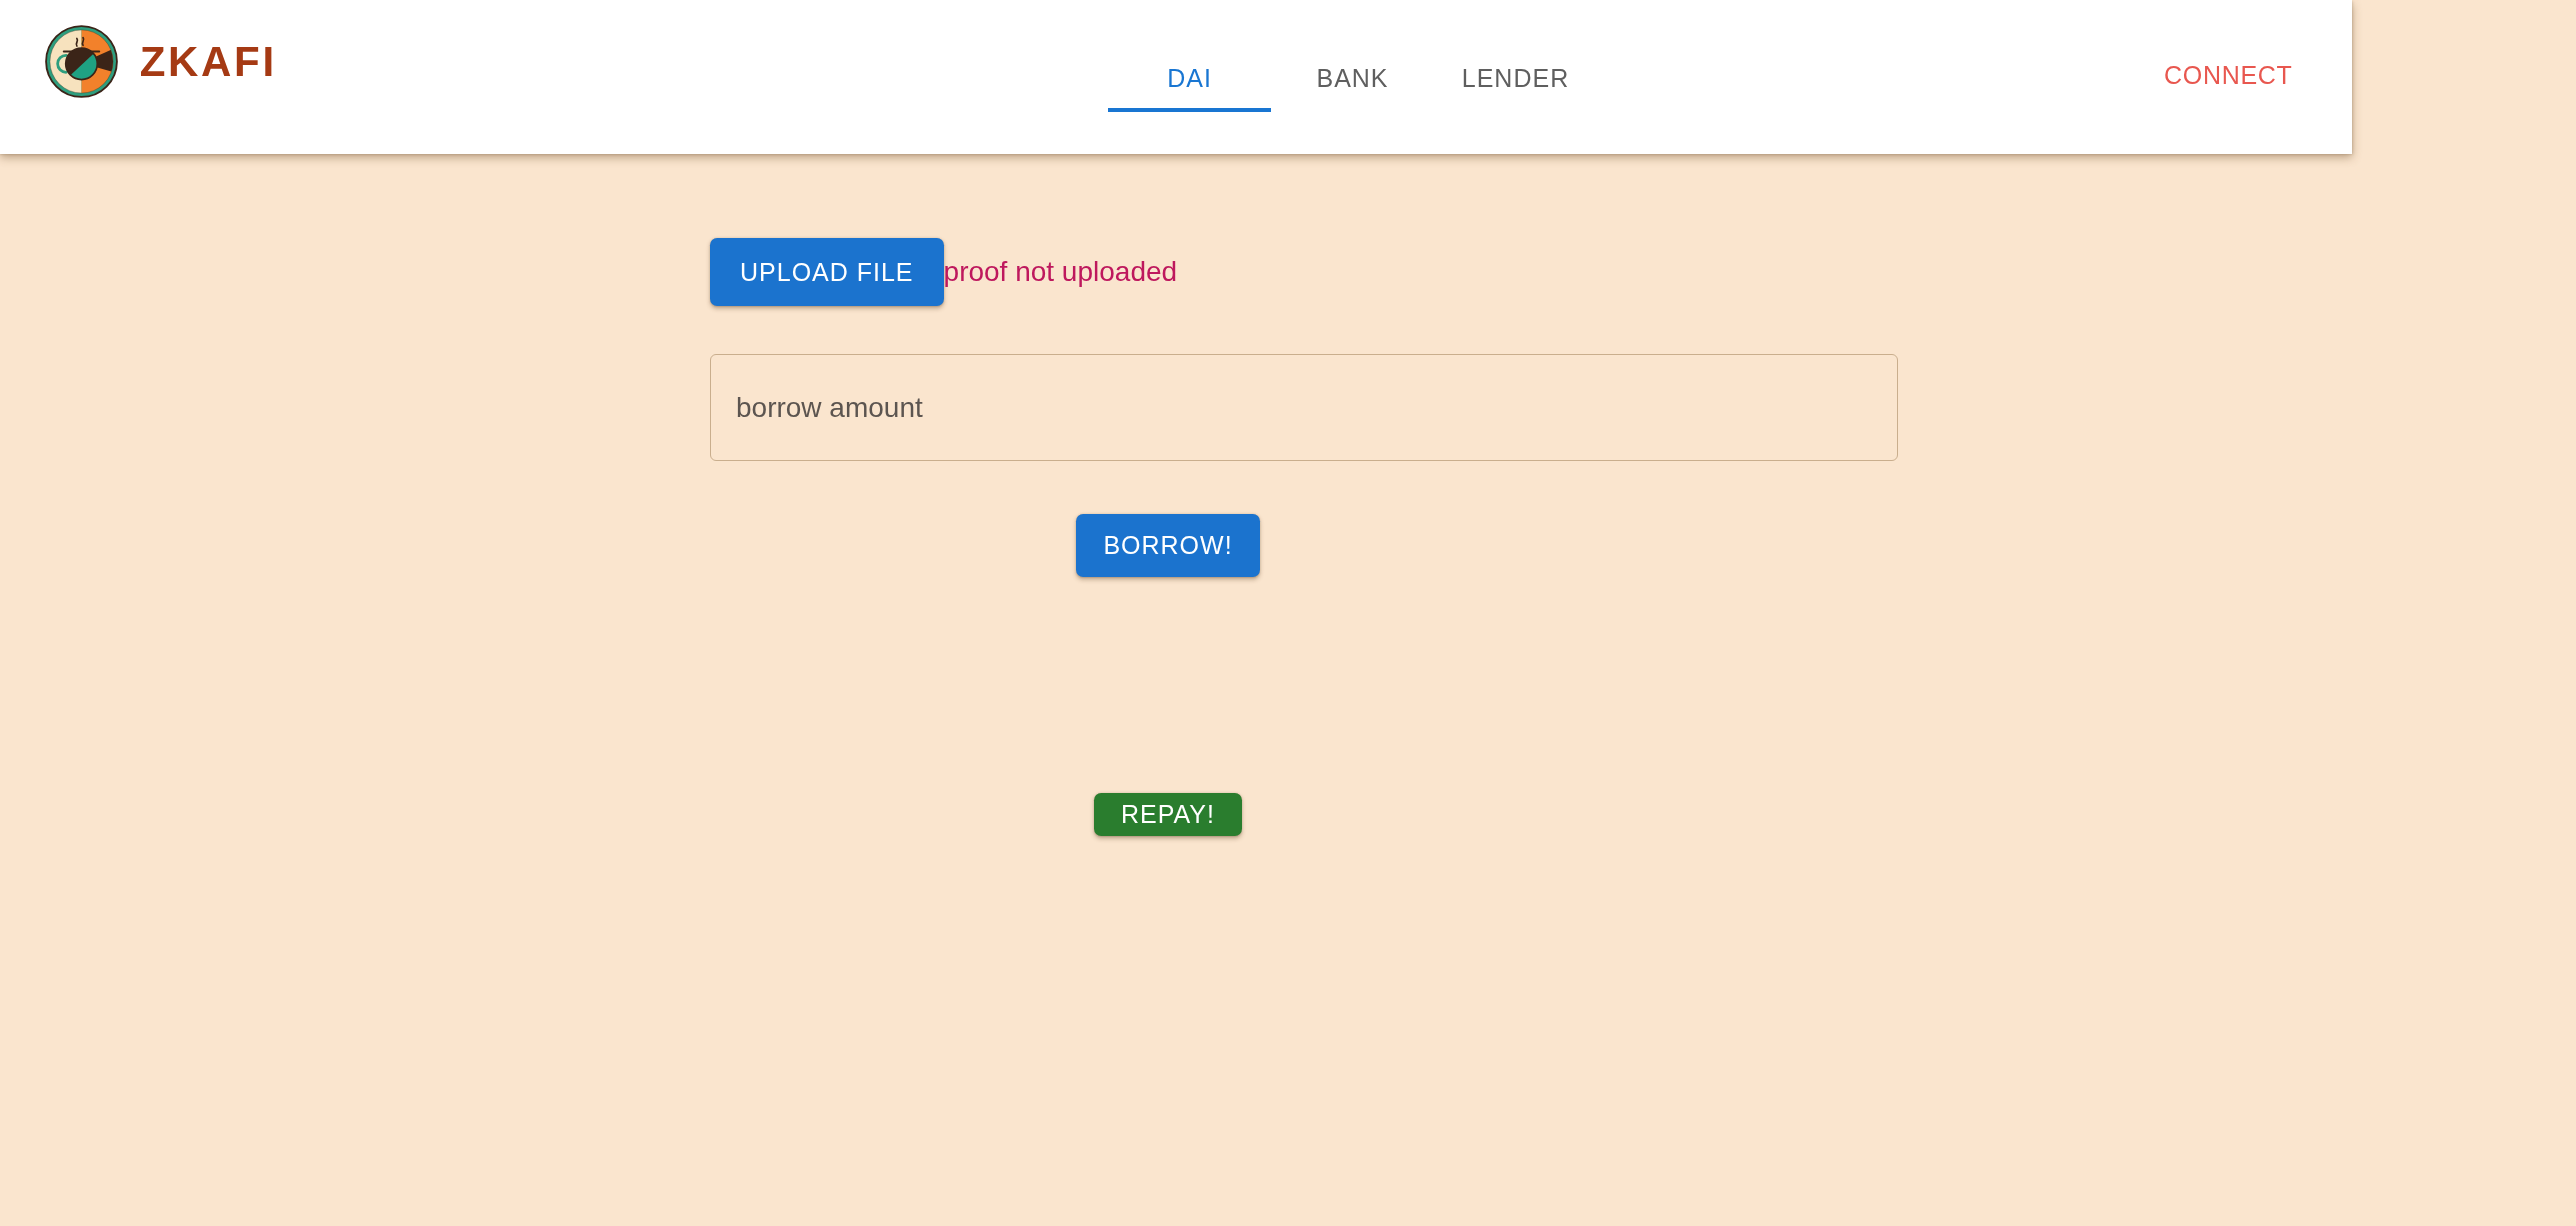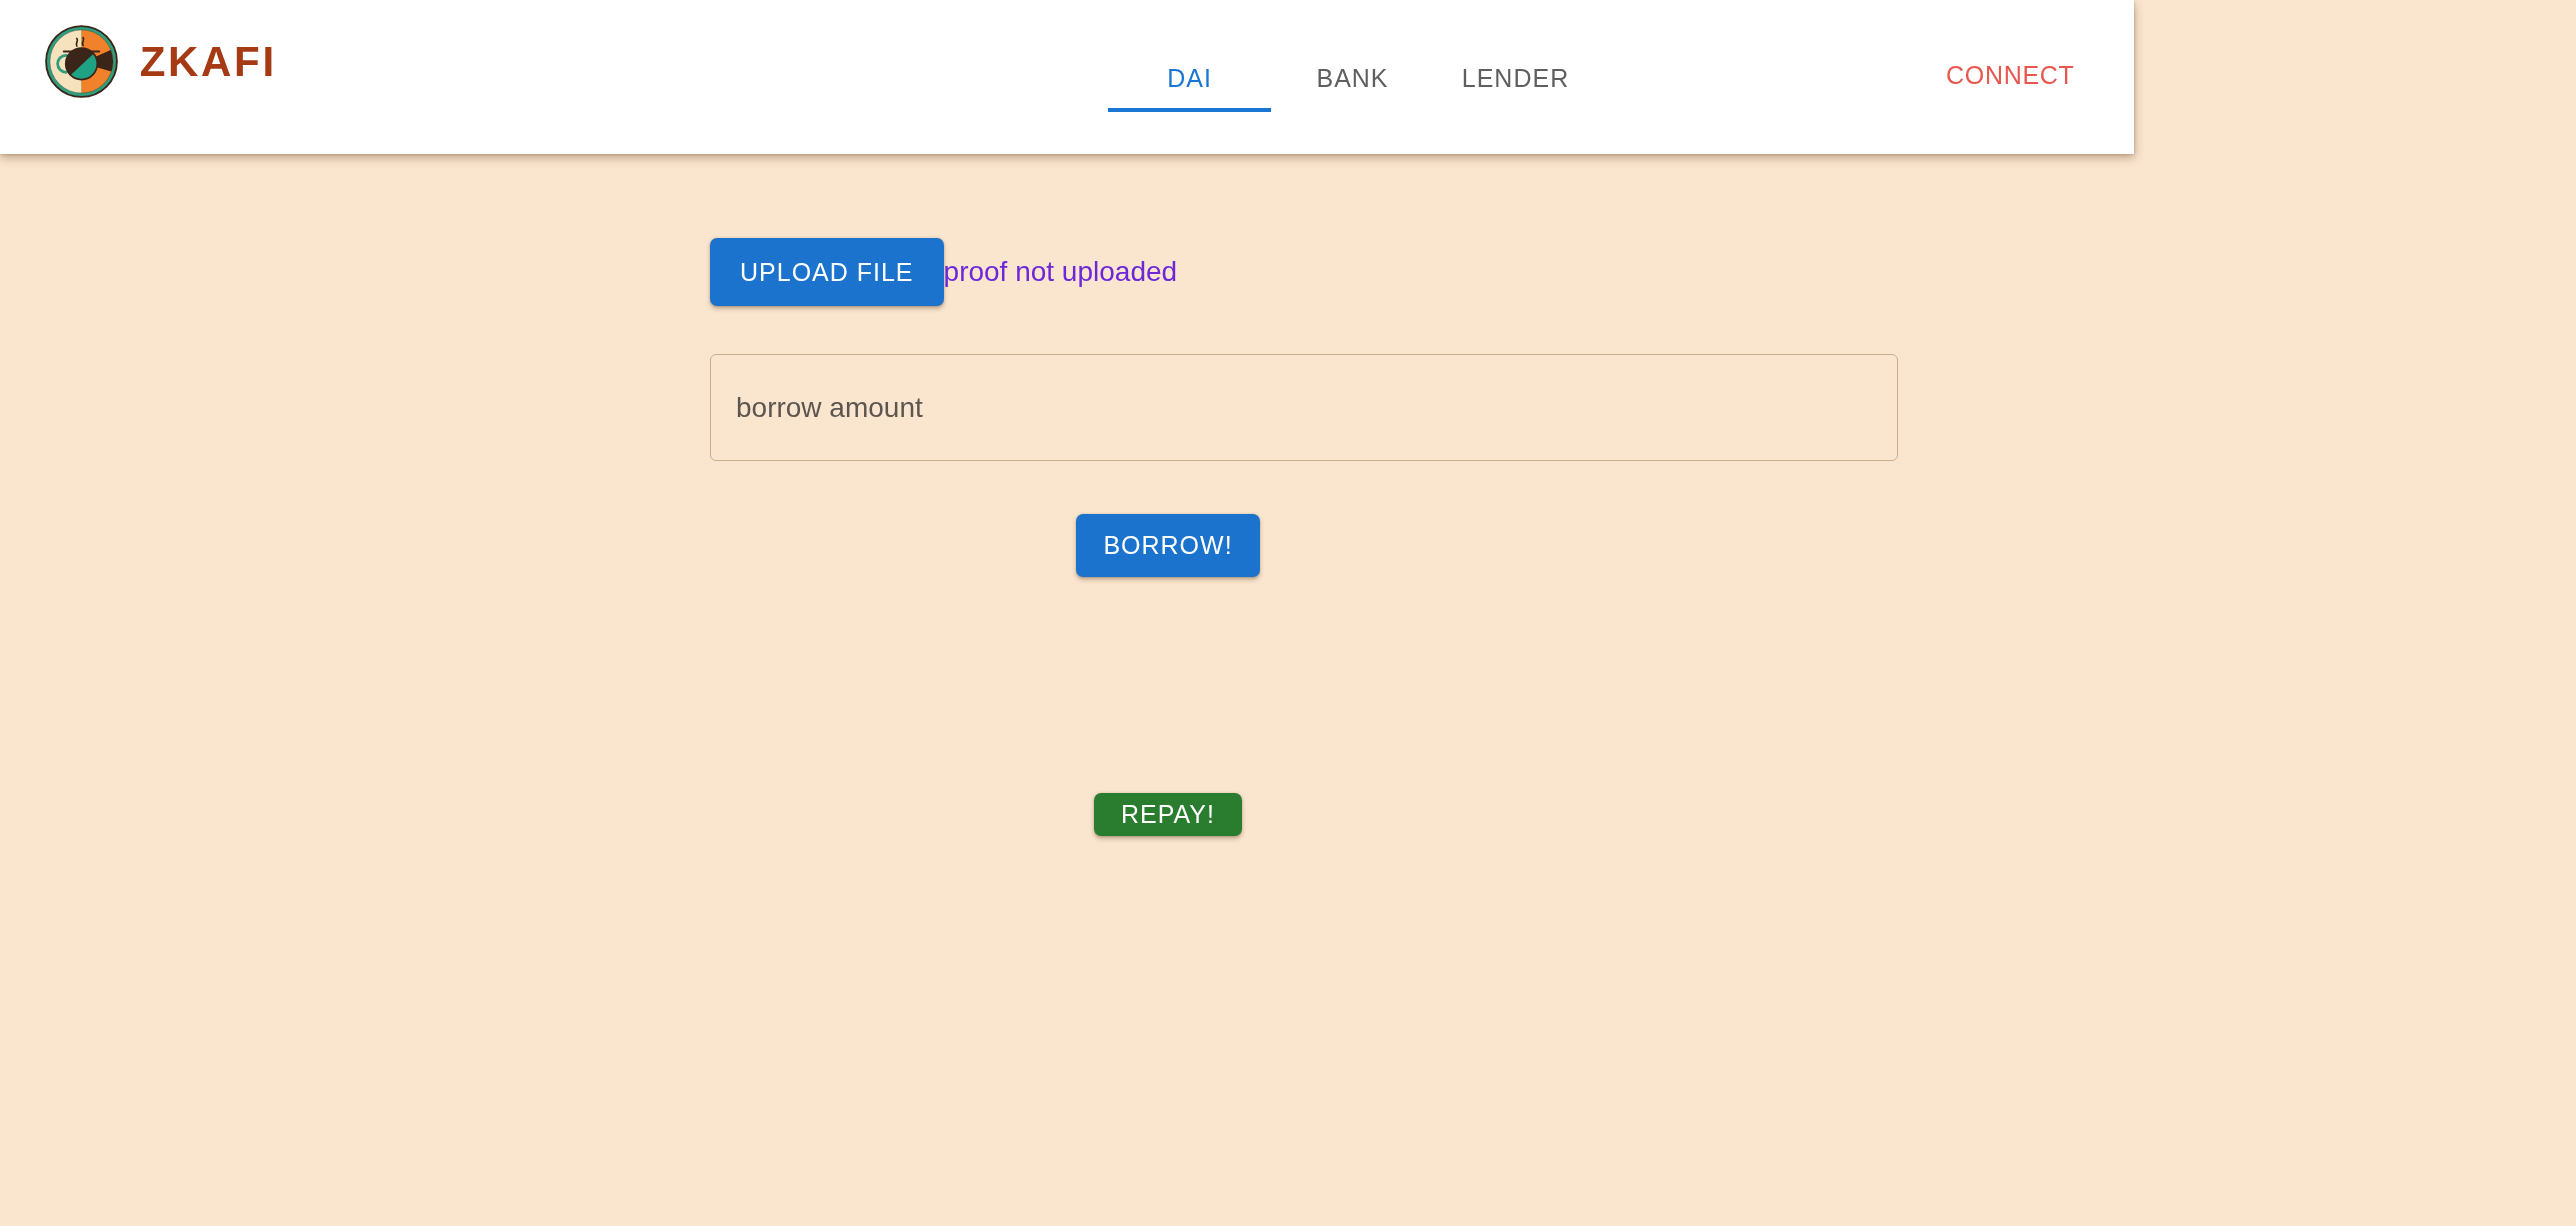--- a/index.html
+++ b/index.html
@@ -13,21 +13,21 @@
     font-family: "Liberation Sans", sans-serif;
     overflow: hidden;
     position: relative;
   }
 
   
   .appbar {
     position: absolute;
     top: 0;
     left: 0;
-    width: 2134px;
+    width: 2352px;
     height: 154px;
     background: #FFFFFF;
     box-shadow: 0 3.6px 9px rgba(110, 80, 45, 0.45),
                 0 0.9px 2.7px rgba(110, 80, 45, 0.35);
     z-index: 5;
     display: flex;
     align-items: center;
     box-sizing: border-box;
   }
 
@@ -140,21 +140,21 @@
     background: #1B73CE;
     padding: 17px 27px;
   }
   .btn-repay {
     background: #2A7D2E;
     padding: 7px 27px;
   }
 
   .status-text {
     font-size: 28px;
-    color: #6d28d9;
+    color: #be185d;
     white-space: nowrap;
   }
 
   .amount-field {
     position: absolute;
     left: 710px;
     width: 1188px;
     height: 107px;
     box-sizing: border-box;
     background: transparent;

